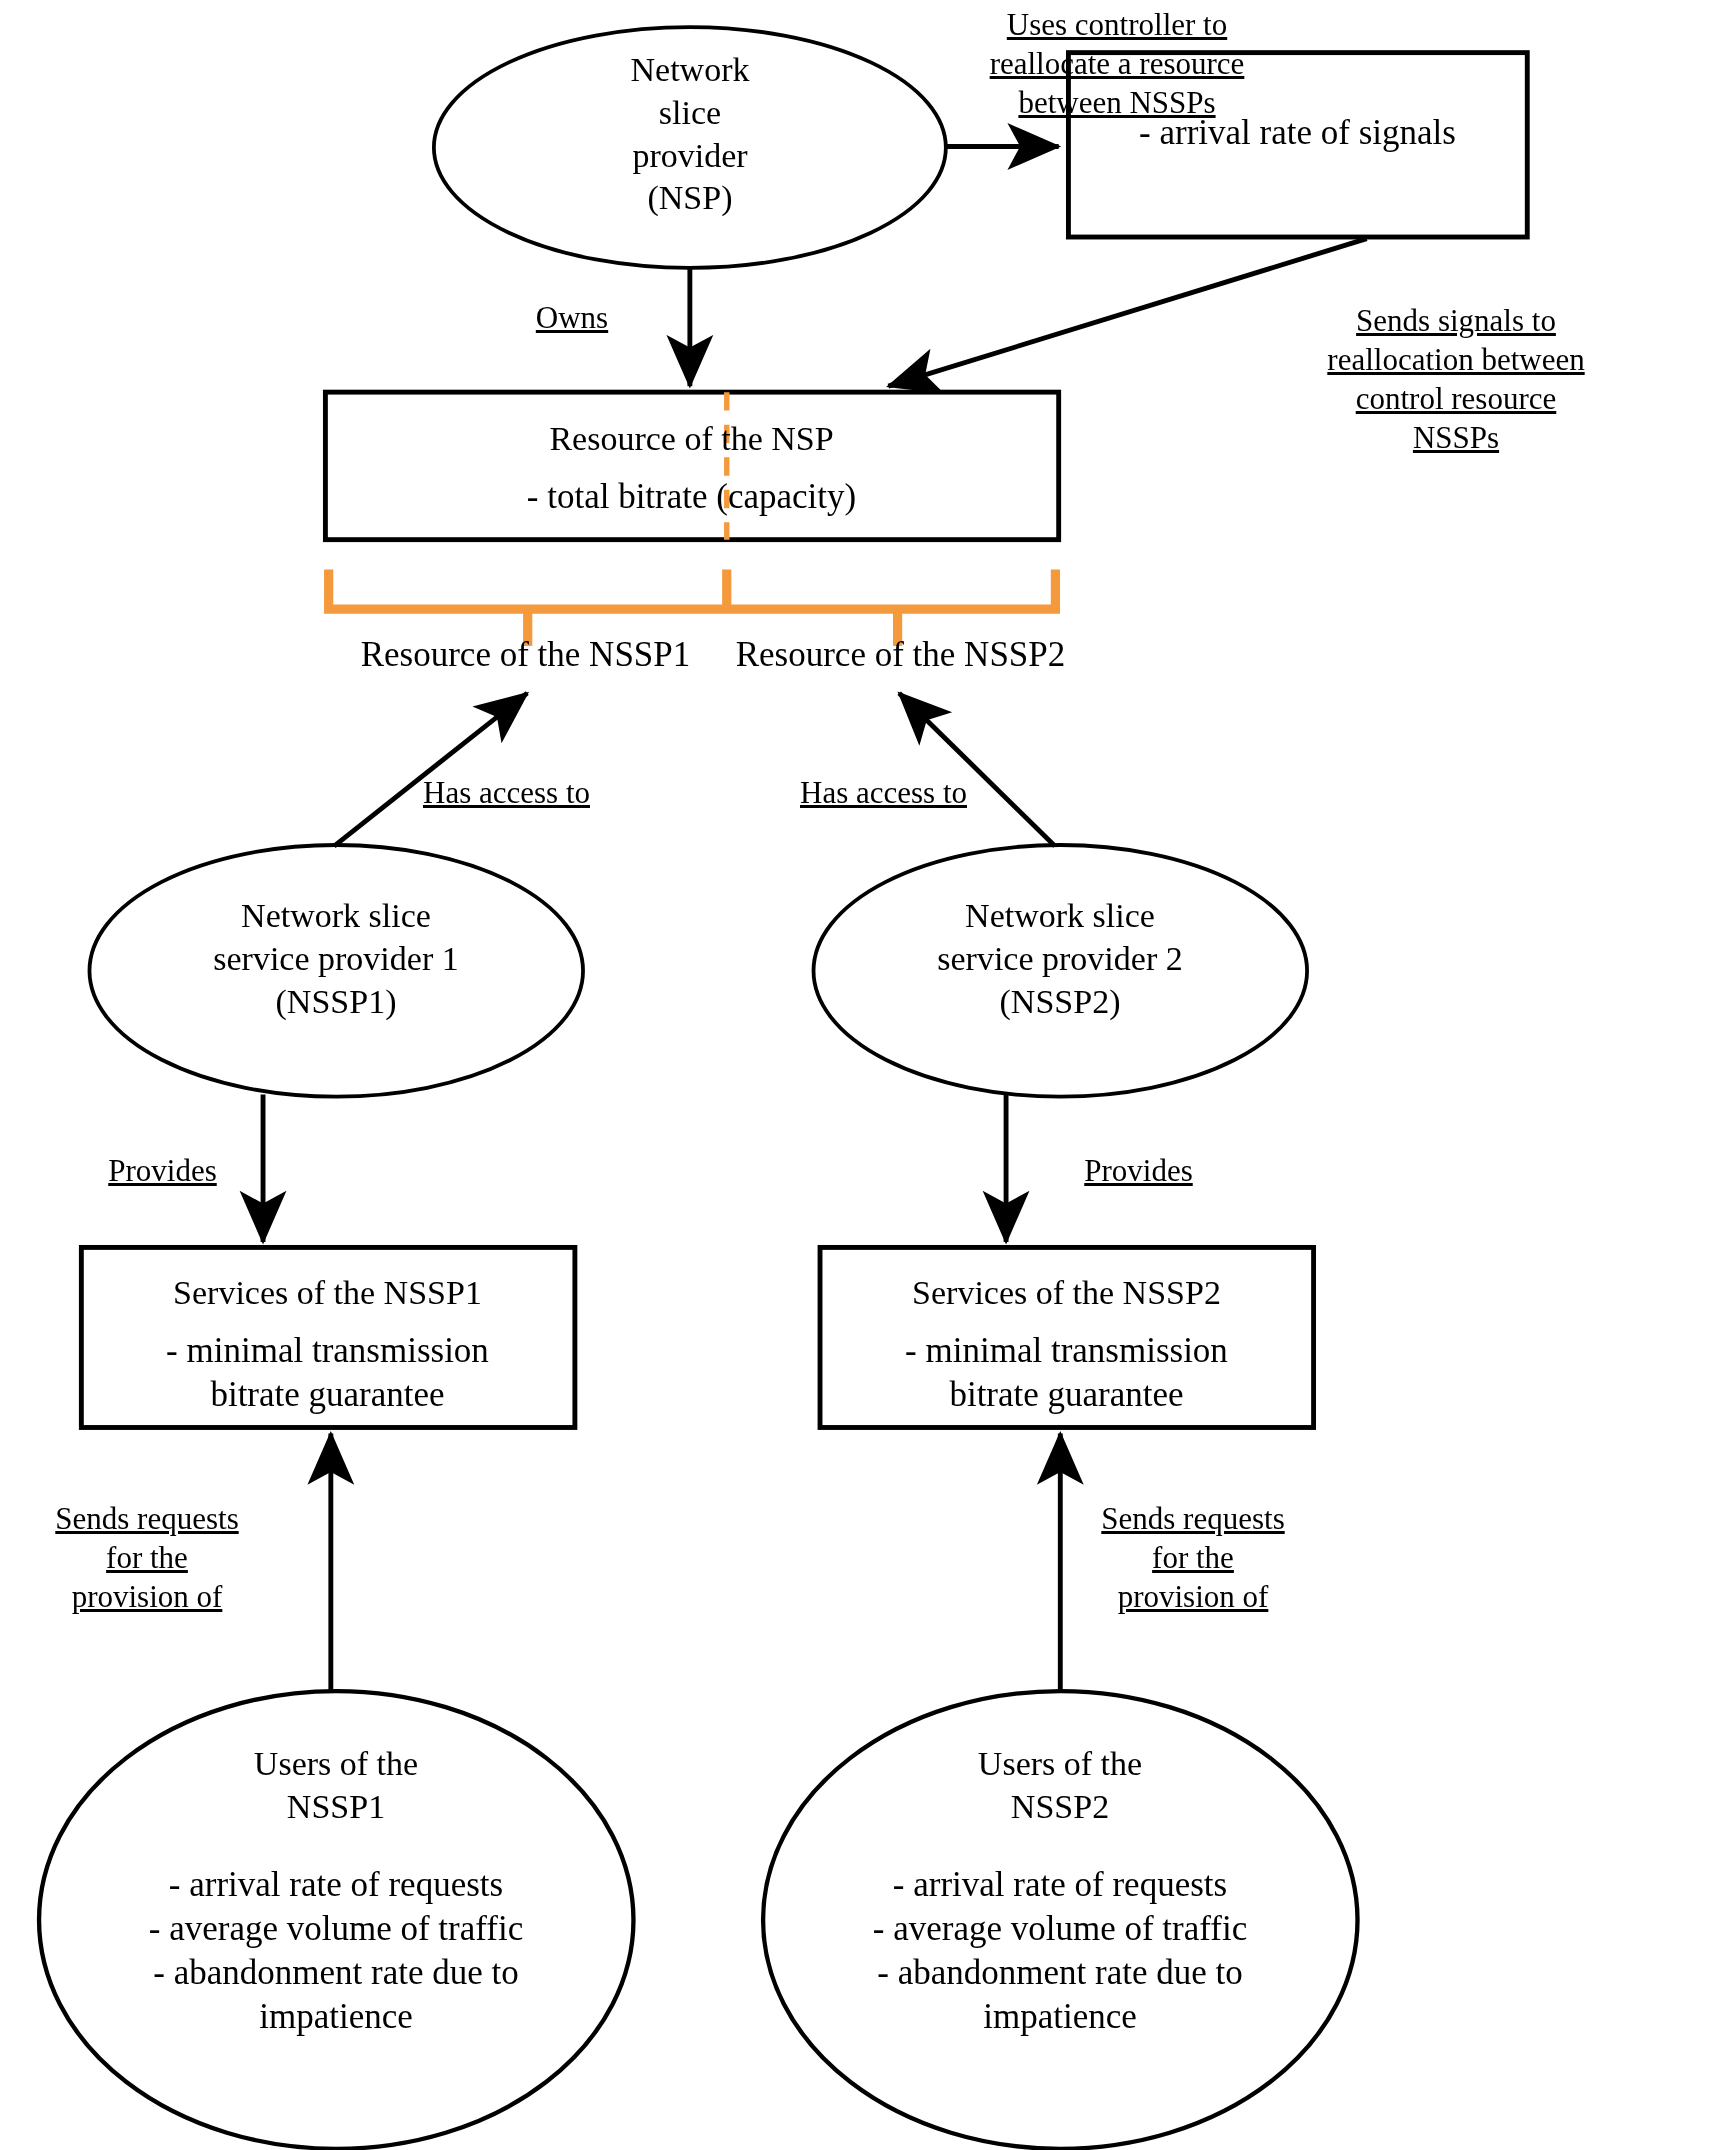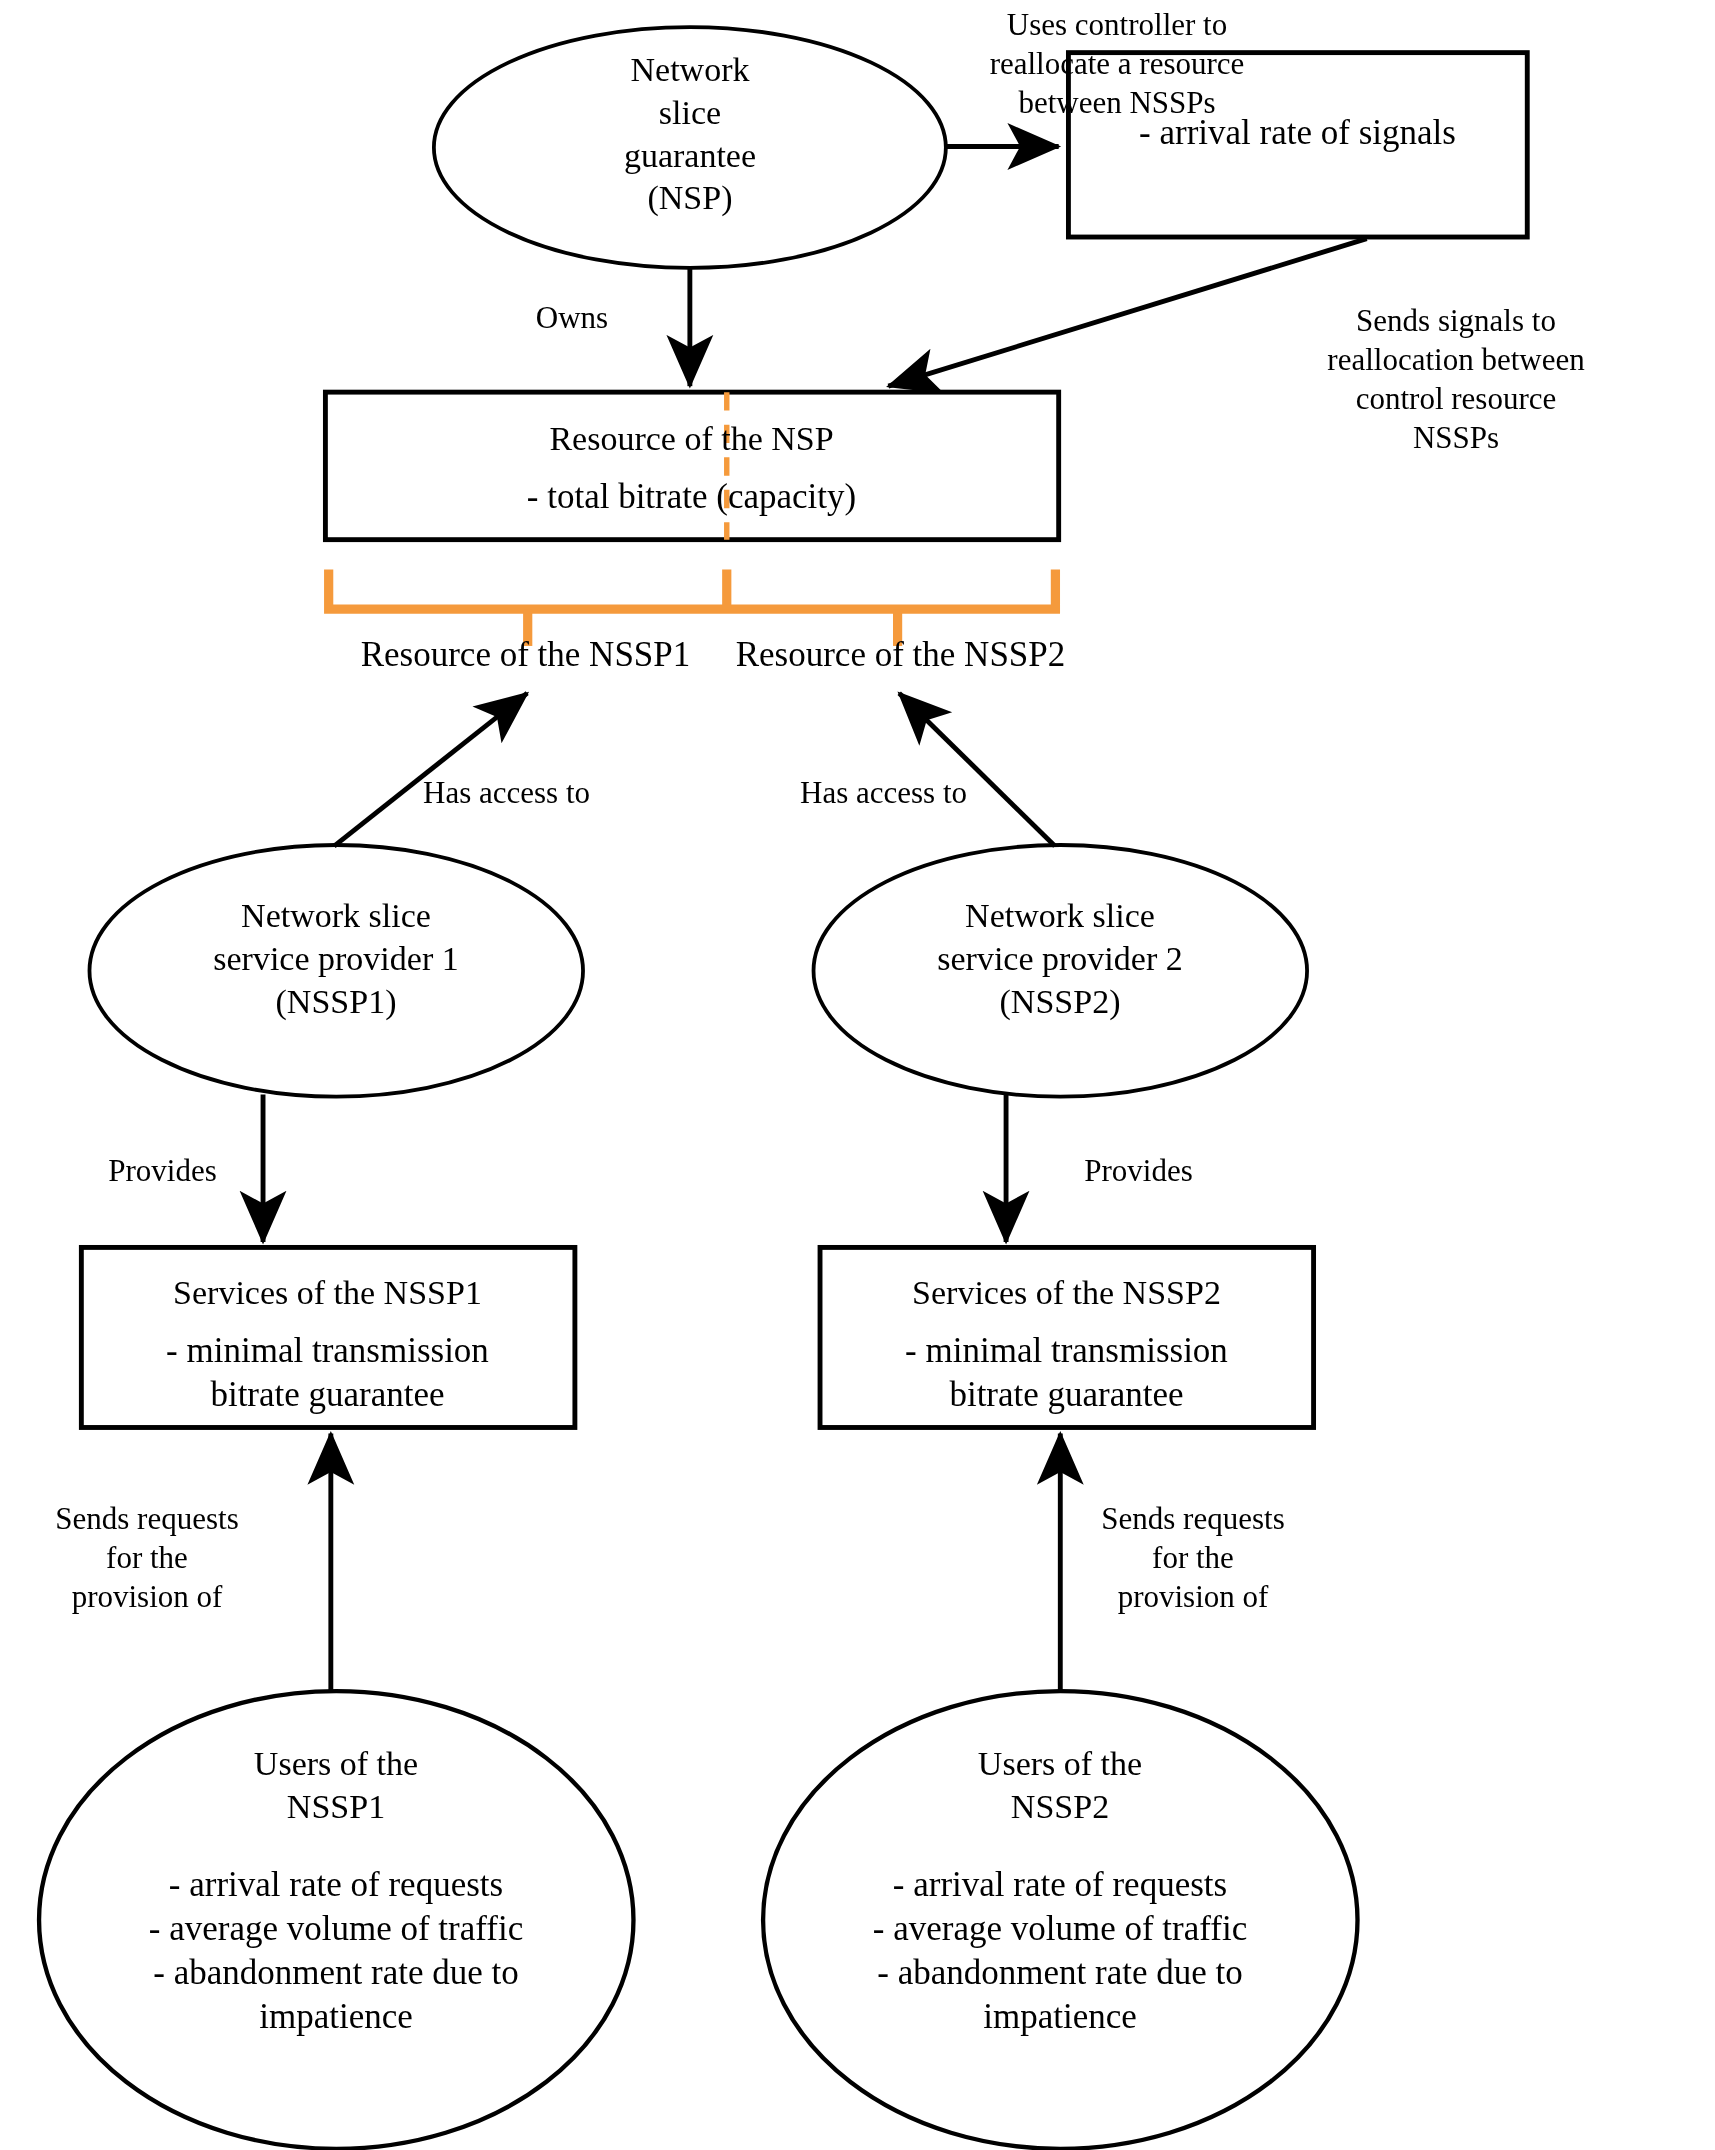--- a/index.html
+++ b/index.html
@@ -33,21 +33,21 @@
   }
   .edge-label {
     position: absolute;
     text-align: center;
     line-height: 1.26;
     color: #000;
   }
   .bold { font-weight: normal; }
   .t-title { font-size: 34px; }
   .t-body  { font-size: 35px; }
-  .t-label { font-size: 31px; }
+  .t-label { font-size: 31px; text-decoration: underline; }
   .spacer-sm { height: 14px; }
   .spacer-md { height: 24px; }
   .spacer-lg { height: 34px; }
 </style>
 </head>
 <body>
 
 <div id="canvas">
 
   <svg class="layer" viewBox="0 0 3164 3966">
@@ -99,21 +99,21 @@
     <line x1="1855" y1="2018" x2="1855" y2="2290" stroke="#000" stroke-width="9" marker-end="url(#ah)"></line>
 
     <line x1="610" y1="3120" x2="610" y2="2643" stroke="#000" stroke-width="9" marker-end="url(#ah)"></line>
 
     <line x1="1955" y1="3120" x2="1955" y2="2643" stroke="#000" stroke-width="9" marker-end="url(#ah)"></line>
   </svg>
 
   <div class="node-text t-title bold" style="left:473px; top:49px; width:434px;">
     <div>Network</div>
     <div>slice</div>
-    <div>guarantee</div>
+    <div>provider</div>
     <div>(NSP)</div>
   </div>
 
   <div class="node-text t-title" style="left:1068px; top:87px; width:459px;">
     <div class="spacer-md"></div>
     <div class="t-body">- arrival rate of signals</div>
   </div>
 
   <div class="node-text t-title" style="left:325px; top:418px; width:733px;">
     <div>Resource of the NSP</div>

